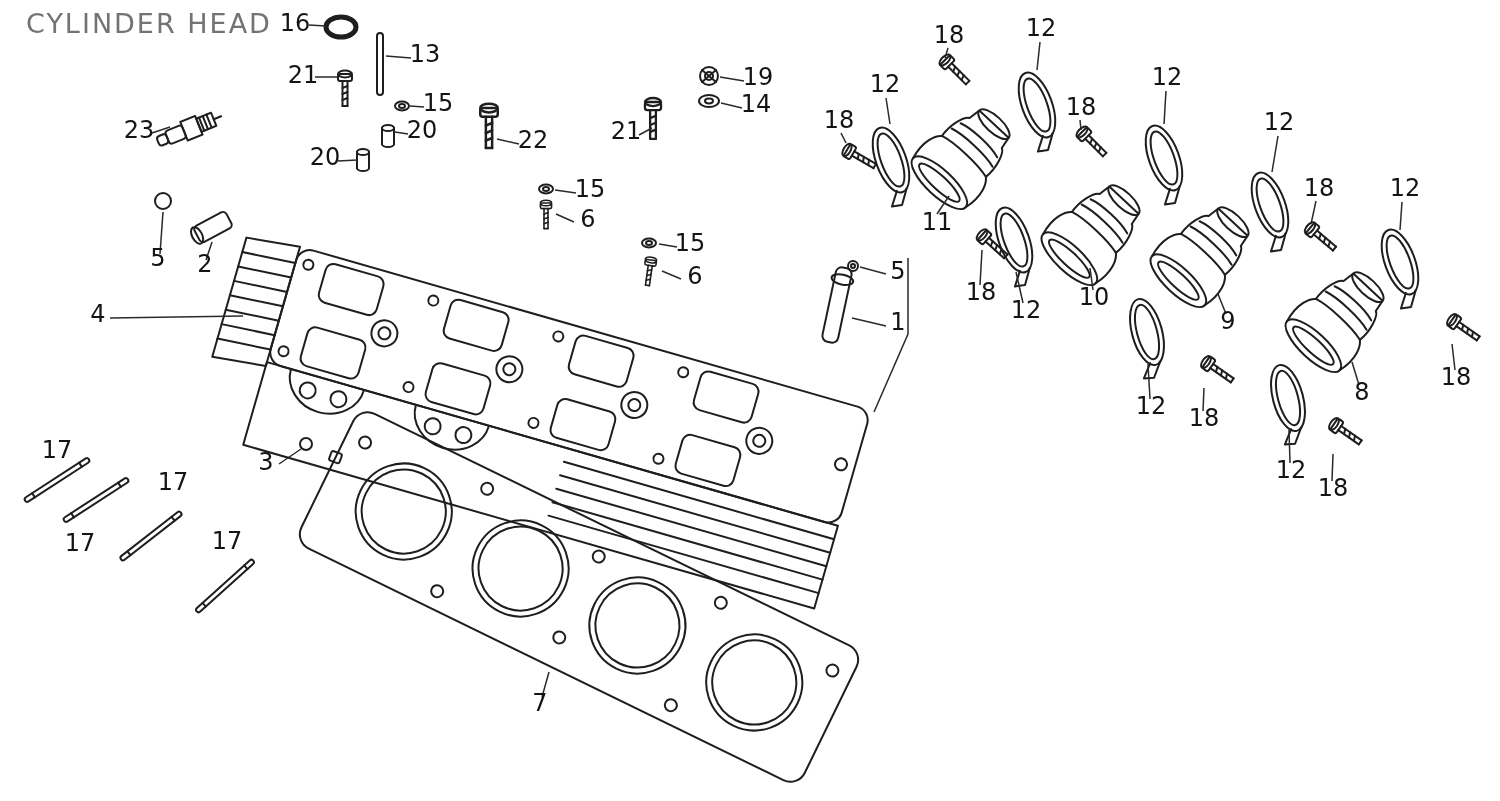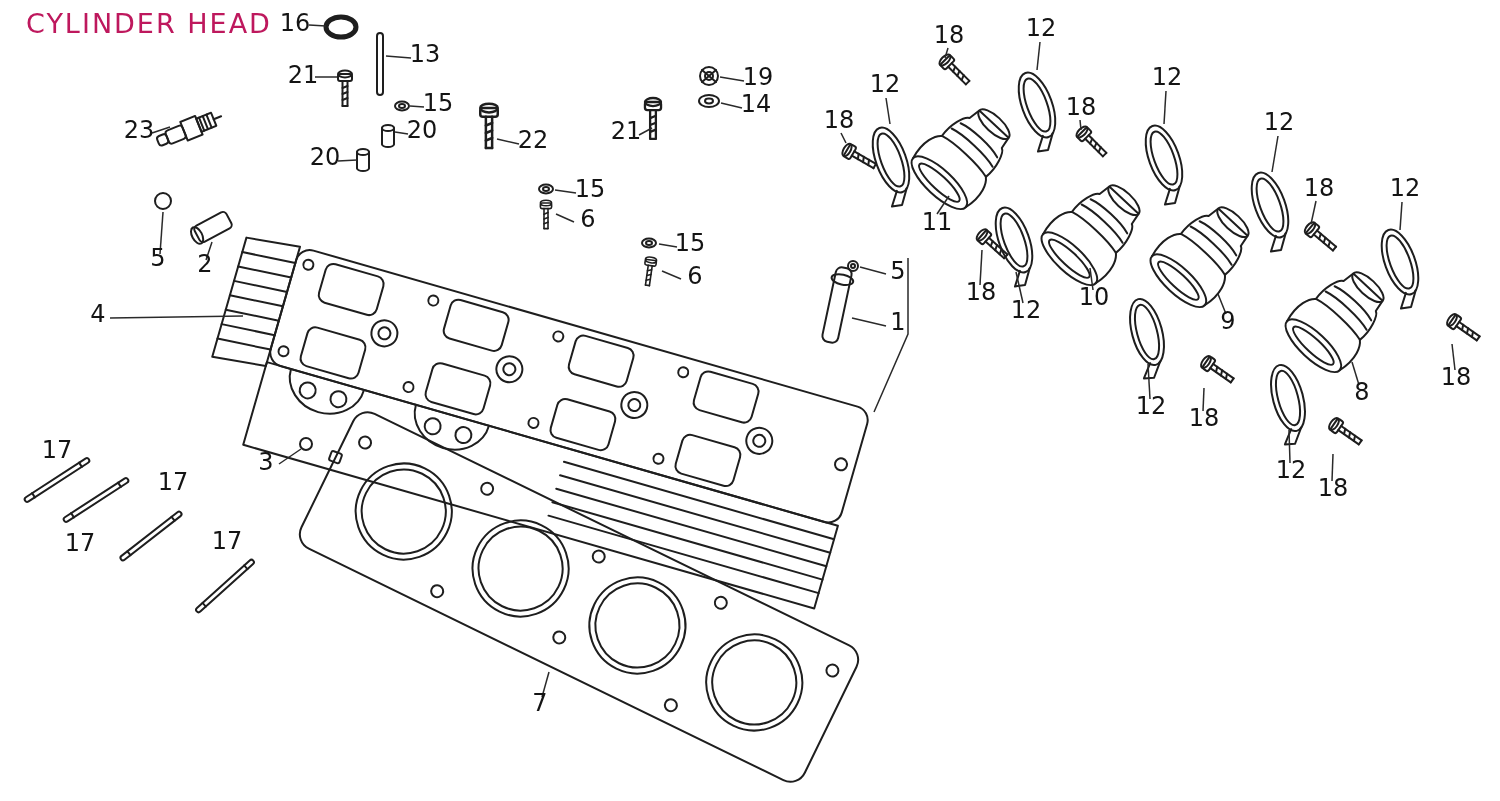--- a/index.html
+++ b/index.html
@@ -1,20 +1,20 @@
 <!DOCTYPE html>
 <html><head>
 <meta charset="utf-8">
 <style>
   html,body{margin:0;padding:0;background:#fff;}
   .stage{position:relative;width:1500px;height:801px;background:#ffffff;overflow:hidden;
          font-family:"DejaVu Sans",sans-serif;}
   .stage svg{position:absolute;inset:0;}
   .page-title{position:absolute;top:8px;left:26px;font-size:27px;font-weight:500;
-              letter-spacing:2px;color:#be185d;user-select:none;}
+              letter-spacing:2px;color:#737373;user-select:none;}
   .art{stroke:#1e1e1e;fill:none;stroke-width:2;stroke-linecap:round;stroke-linejoin:round;}
   .leaders{stroke:#2a2a2a;stroke-width:1.5;fill:none;}
   .callouts text{font:24px "DejaVu Sans",sans-serif;fill:#141414;stroke:none;text-anchor:middle;}
 </style>
 </head>
 <body>
 
 <div class="stage">
   <div class="page-title">CYLINDER HEAD</div>
 

